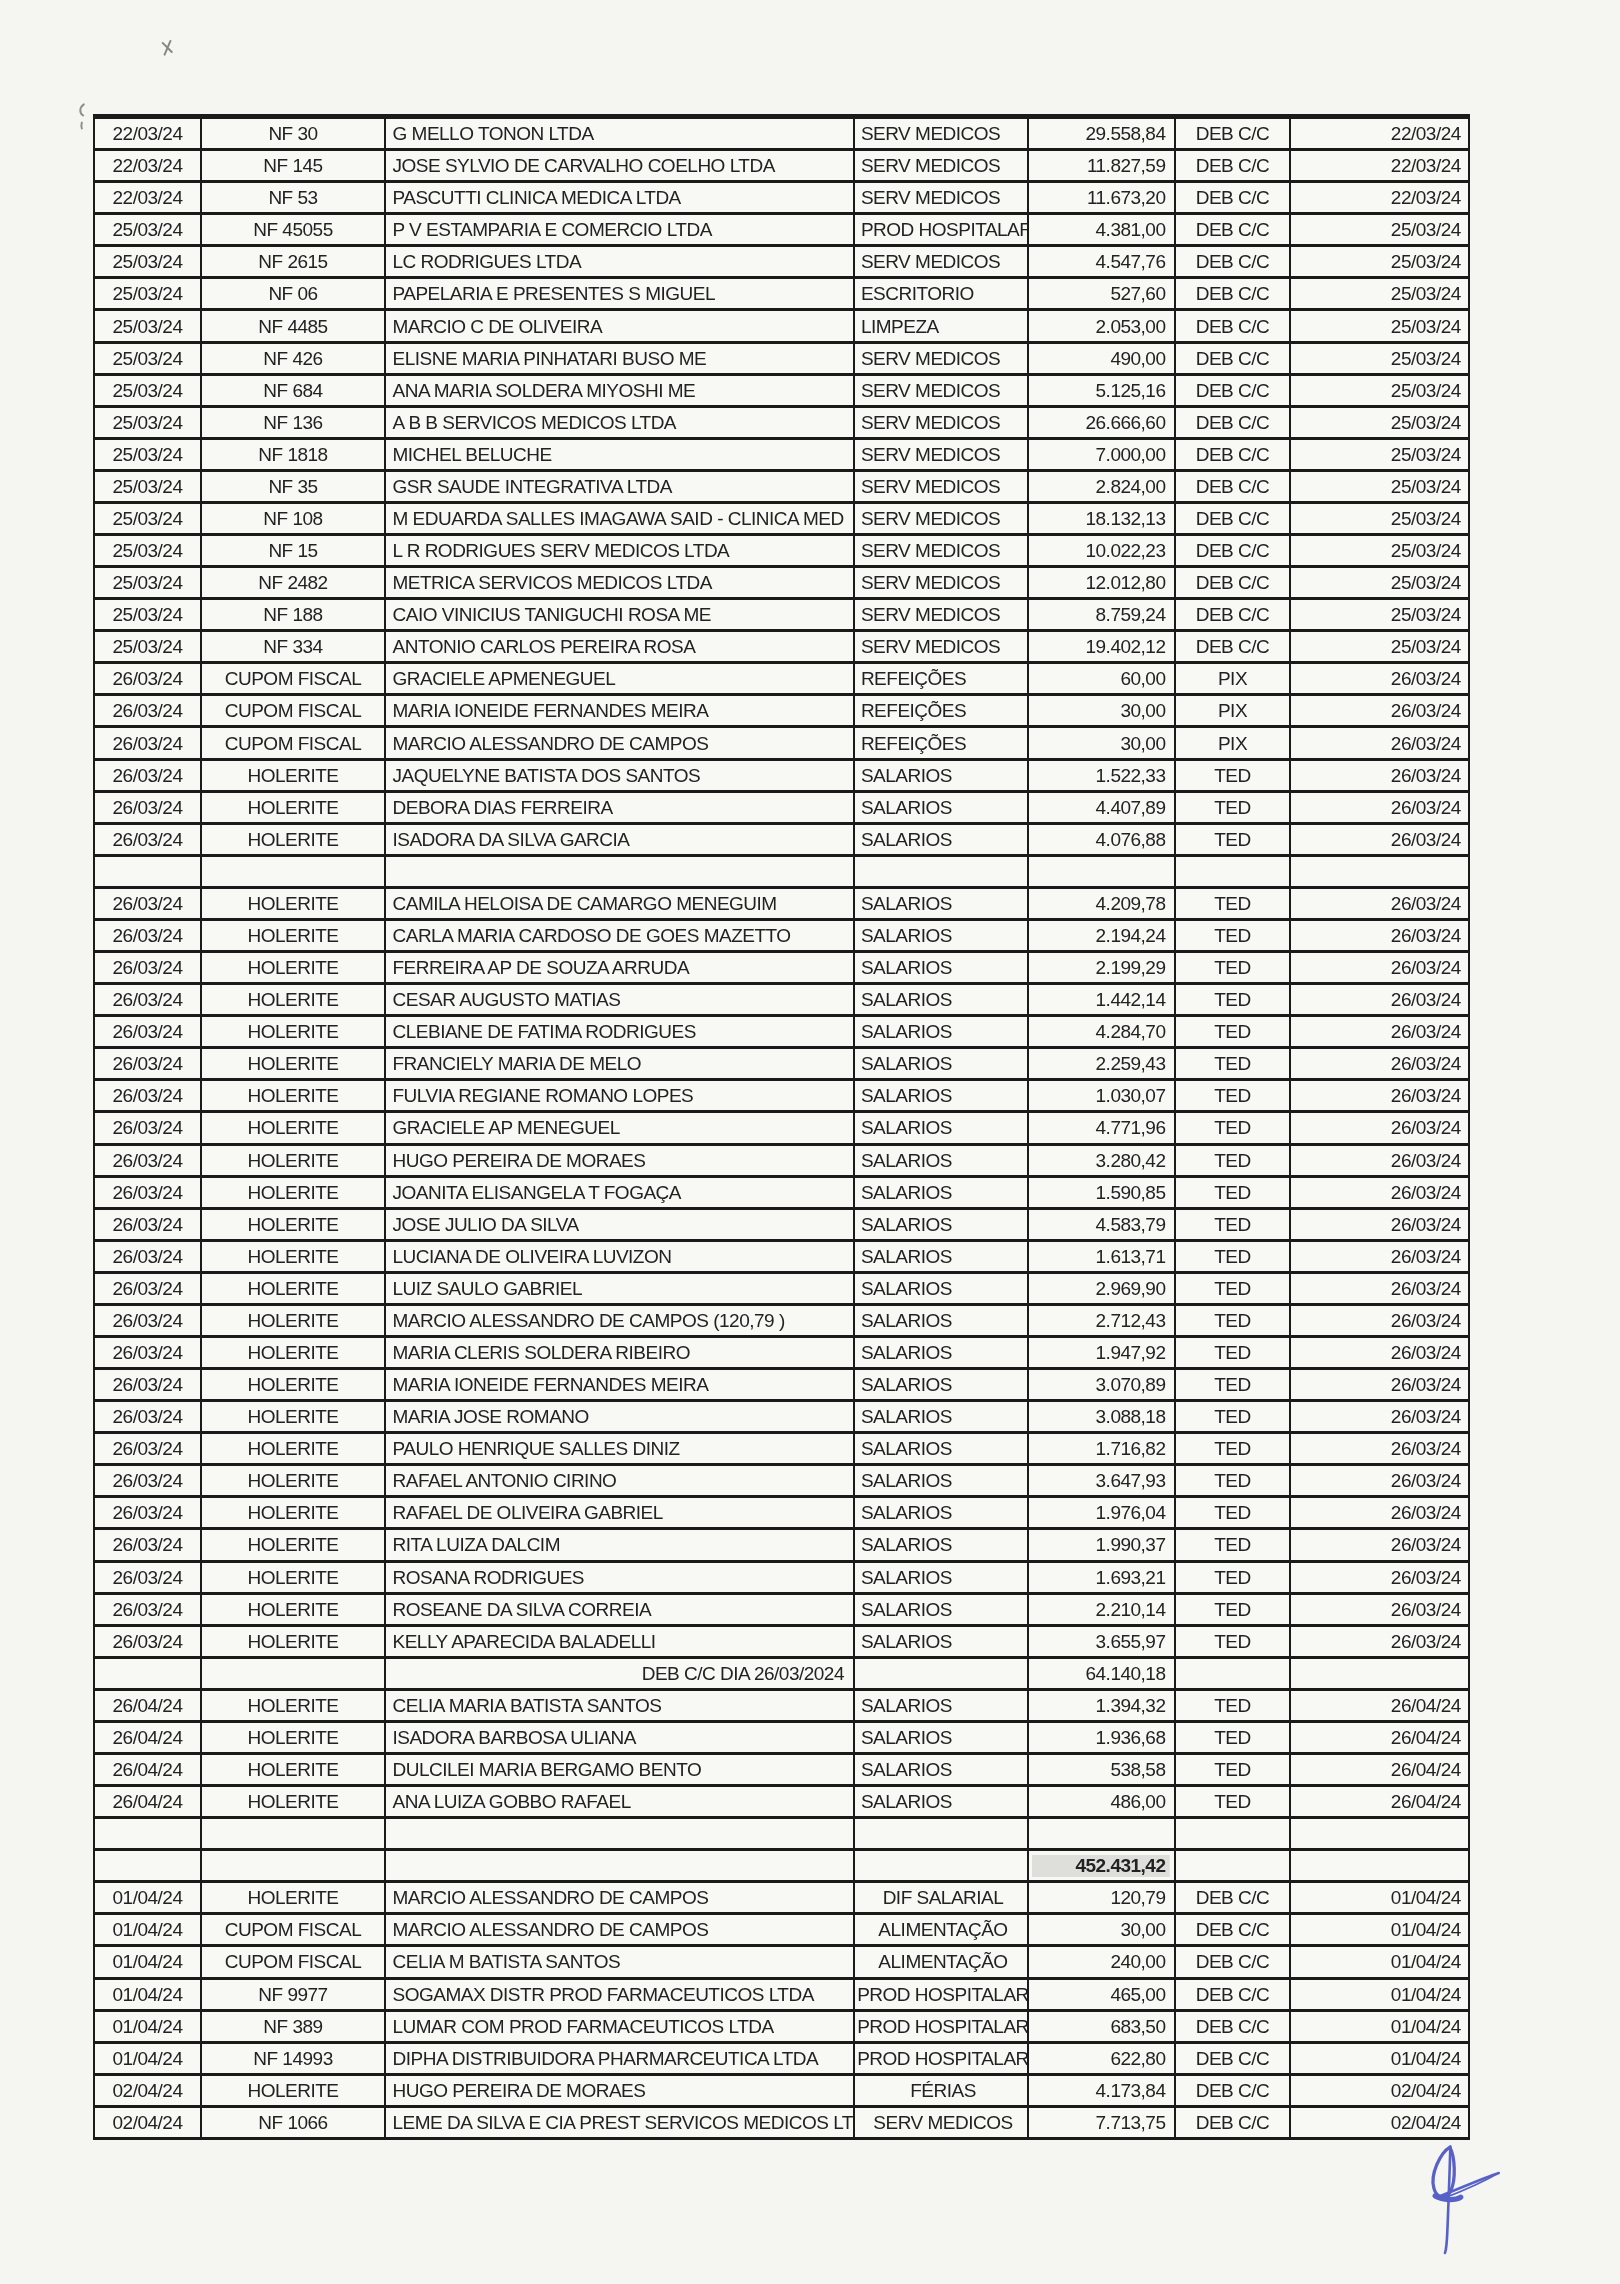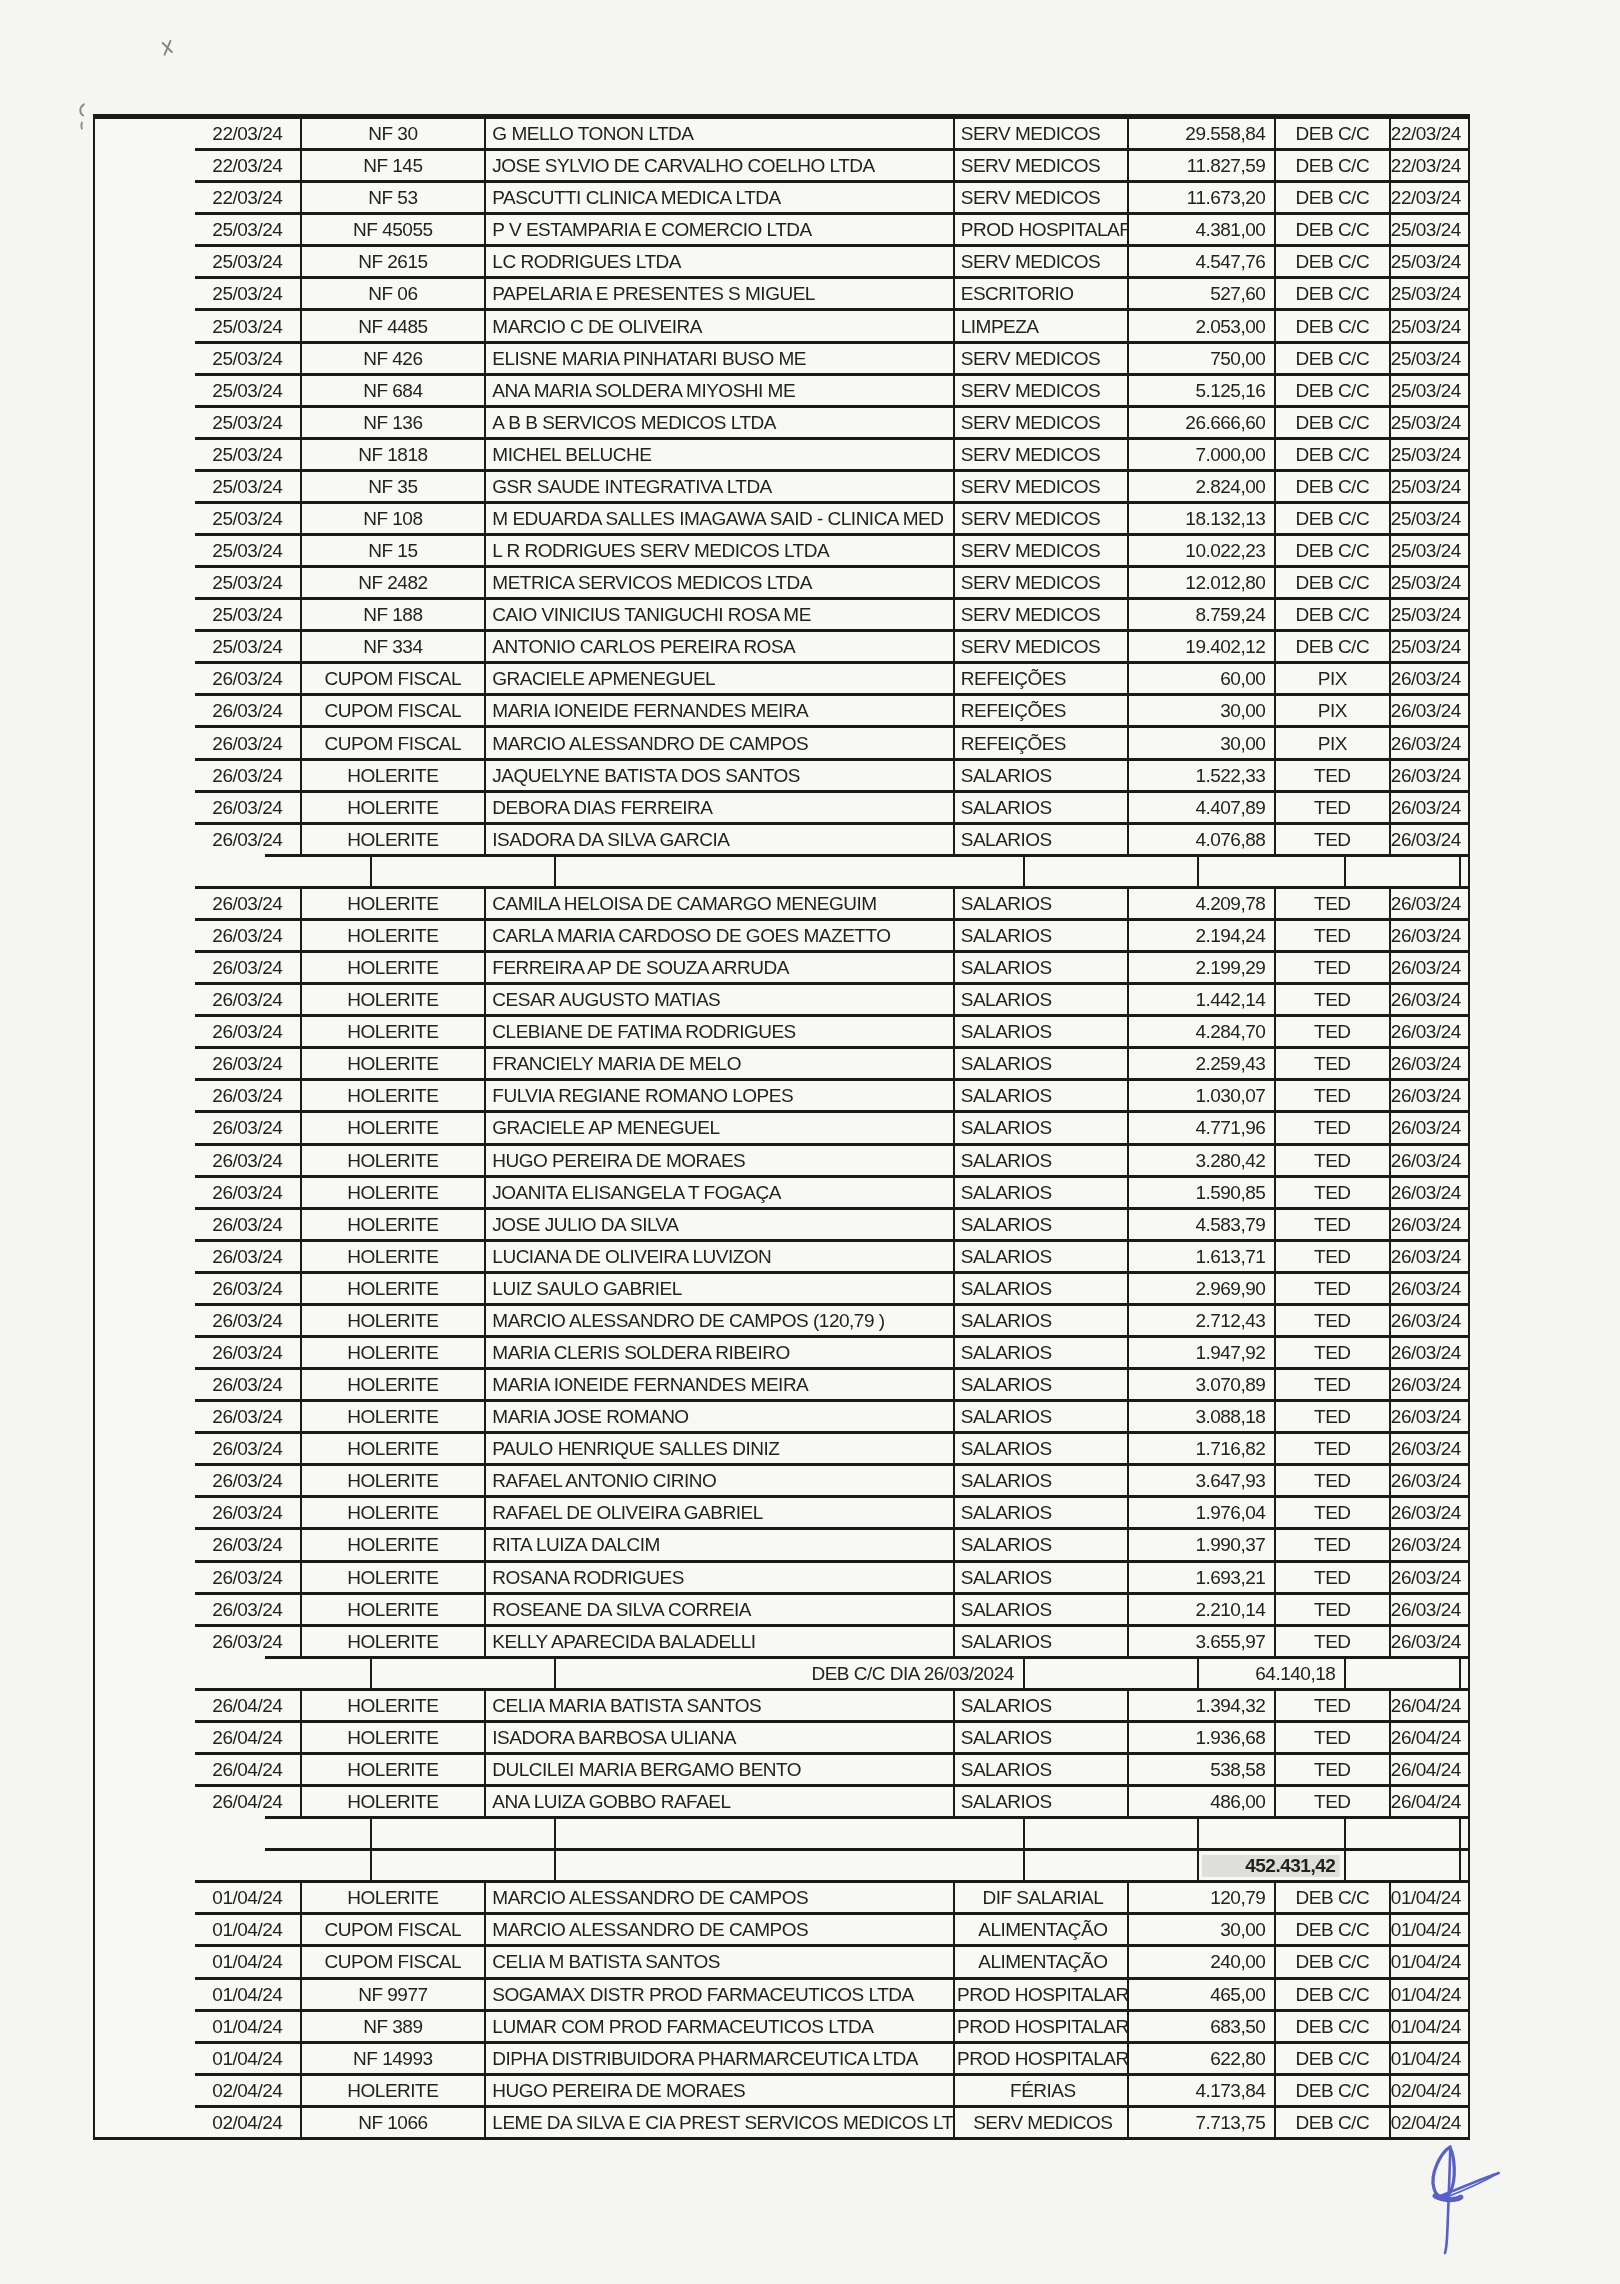--- a/index.html
+++ b/index.html
@@ -21,21 +21,21 @@
   }
   .sheet{position:absolute;inset:0;}
   
   .tbl{
     position:absolute;left:93px;top:114px;
     width:1377px;height:2026px;
     border:2.6px solid var(--line);
     border-top-width:5.9px;
     border-bottom-width:3.9px;
     background:var(--cellbg);
-    display:flex;flex-direction:column;align-items:flex-end;
+    display:flex;flex-direction:column;
   }
   .row{
     flex:1 1 0;
     display:grid;
     grid-template-columns:107px 184px 469px 174px 147px 115px 1fr;
     min-height:0;
   }
   .row + .row{border-top:3.3px solid var(--line);}
   .cell{
     display:flex;align-items:center;
@@ -144,21 +144,21 @@
     <div class="cell c3">LIMPEZA</div>
     <div class="cell c4">2.053,00</div>
     <div class="cell c5">DEB C/C</div>
     <div class="cell c6">25/03/24</div>
   </div>
       <div class="row">
     <div class="cell c0">25/03/24</div>
     <div class="cell c1">NF 426</div>
     <div class="cell c2">ELISNE MARIA PINHATARI BUSO ME</div>
     <div class="cell c3">SERV MEDICOS</div>
-    <div class="cell c4">750,00</div>
+    <div class="cell c4">490,00</div>
     <div class="cell c5">DEB C/C</div>
     <div class="cell c6">25/03/24</div>
   </div>
       <div class="row">
     <div class="cell c0">25/03/24</div>
     <div class="cell c1">NF 684</div>
     <div class="cell c2">ANA MARIA SOLDERA MIYOSHI ME</div>
     <div class="cell c3">SERV MEDICOS</div>
     <div class="cell c4">5.125,16</div>
     <div class="cell c5">DEB C/C</div>

